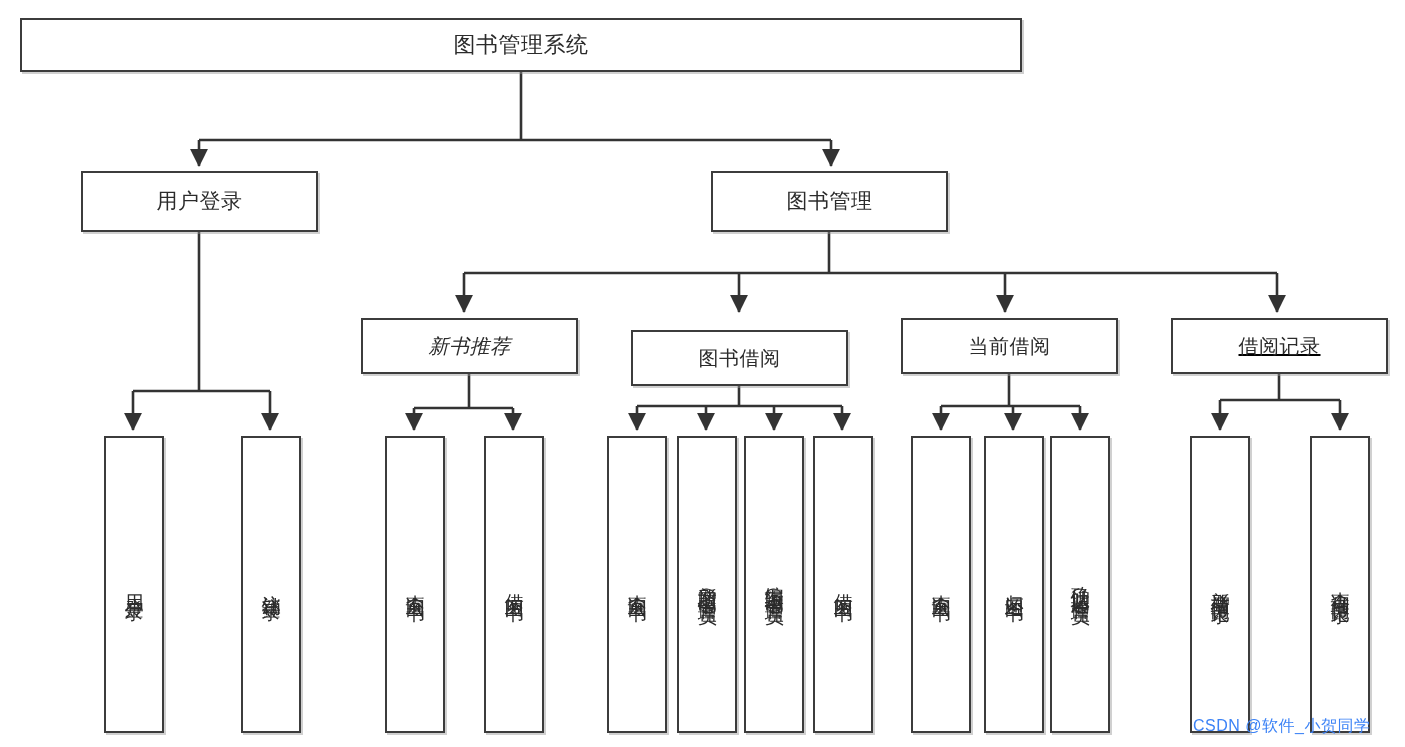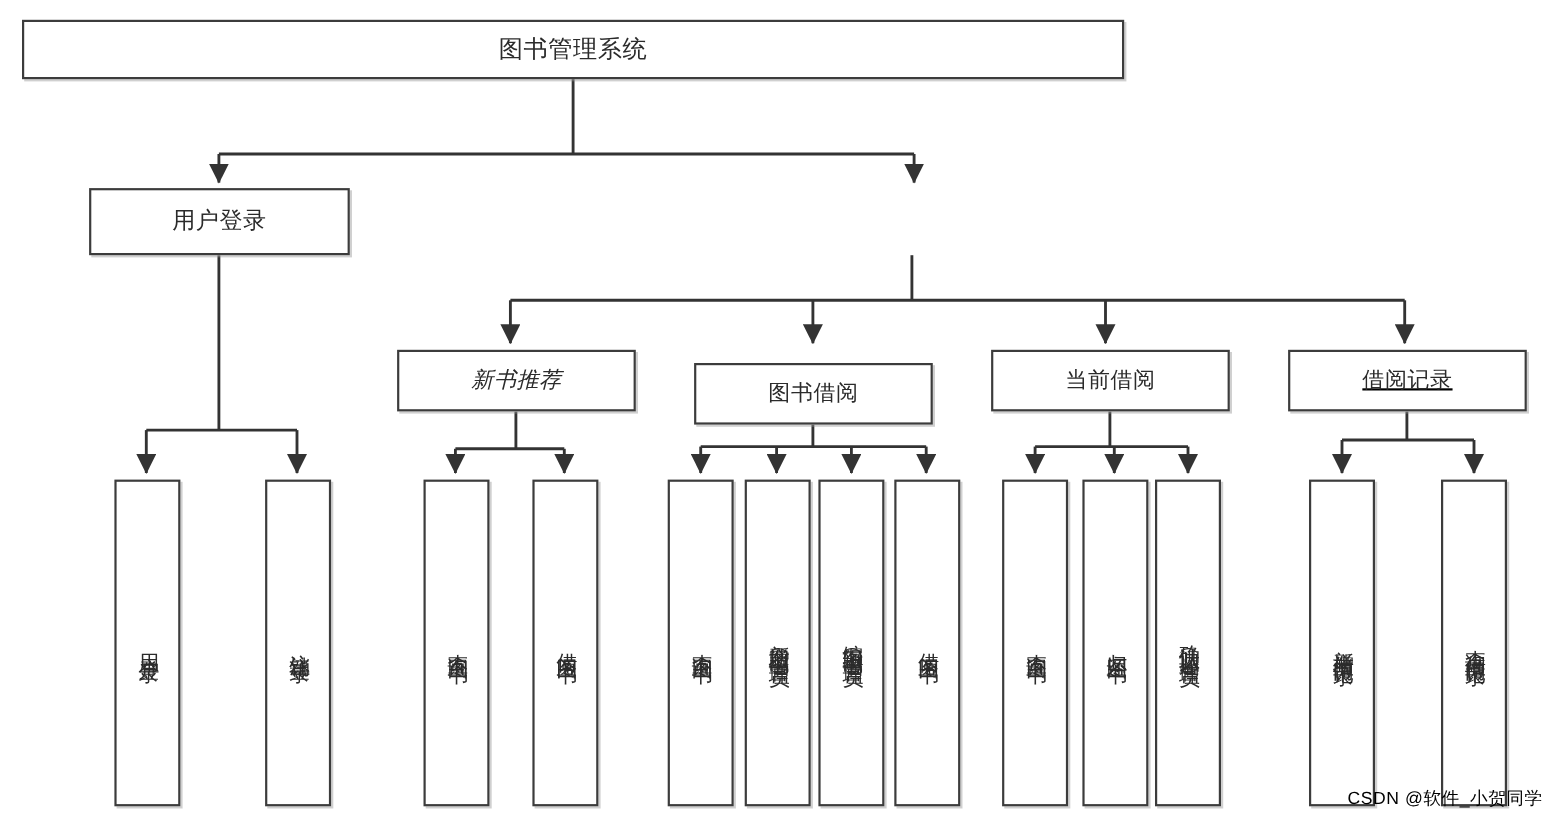--- a/index.html
+++ b/index.html
@@ -57,26 +57,25 @@
     writing-mode: vertical-rl;
     text-orientation: upright;
     font-size: 19px;
     line-height: 1.30;
     letter-spacing: 3px;
     white-space: normal;
     max-height: 100%;
   }
   .watermark {
     position: absolute;
-    color: #000000;
+    color: #3b82f6;
     font-size: 16px;
     white-space: nowrap;
     letter-spacing: 0.5px;
     user-select: none;
-    margin-left: 32px;
   }
 </style>
 </head>
 <body>
 
 <div id="diagram-root">
 
   <svg class="diagram-canvas" viewBox="0 0 1405 747">
     <defs>
       <marker id="arrow" viewBox="0 0 10 10" refX="9.5" refY="5" markerWidth="7" markerHeight="7" orient="auto-start-reverse">
@@ -128,20 +127,23 @@
     </g>
   </svg>
 
   <div class="node-box level-root" style="left:20px; top:18px; width:1002px; height:54px;">
     <span class="node-label">图书管理系统</span>
   </div>
 
   <div class="node-box level-1" style="left:81px; top:171px; width:237px; height:61px;">
     <span class="node-label">用户登录</span>
   </div>
+  <div class="node-box level-1" style="left:711px; top:171px; width:237px; height:61px;">
+    <span class="node-label">图书管理</span>
+  </div>
 
   <div class="node-box level-2" style="left:361px; top:318px; width:217px; height:56px;font-style:italic;">
     <span class="node-label">新书推荐</span>
   </div>
   <div class="node-box level-2" style="left:631px; top:330px; width:217px; height:56px;">
     <span class="node-label">图书借阅</span>
   </div>
   <div class="node-box level-2" style="left:901px; top:318px; width:217px; height:56px;">
     <span class="node-label">当前借阅</span>
   </div>

